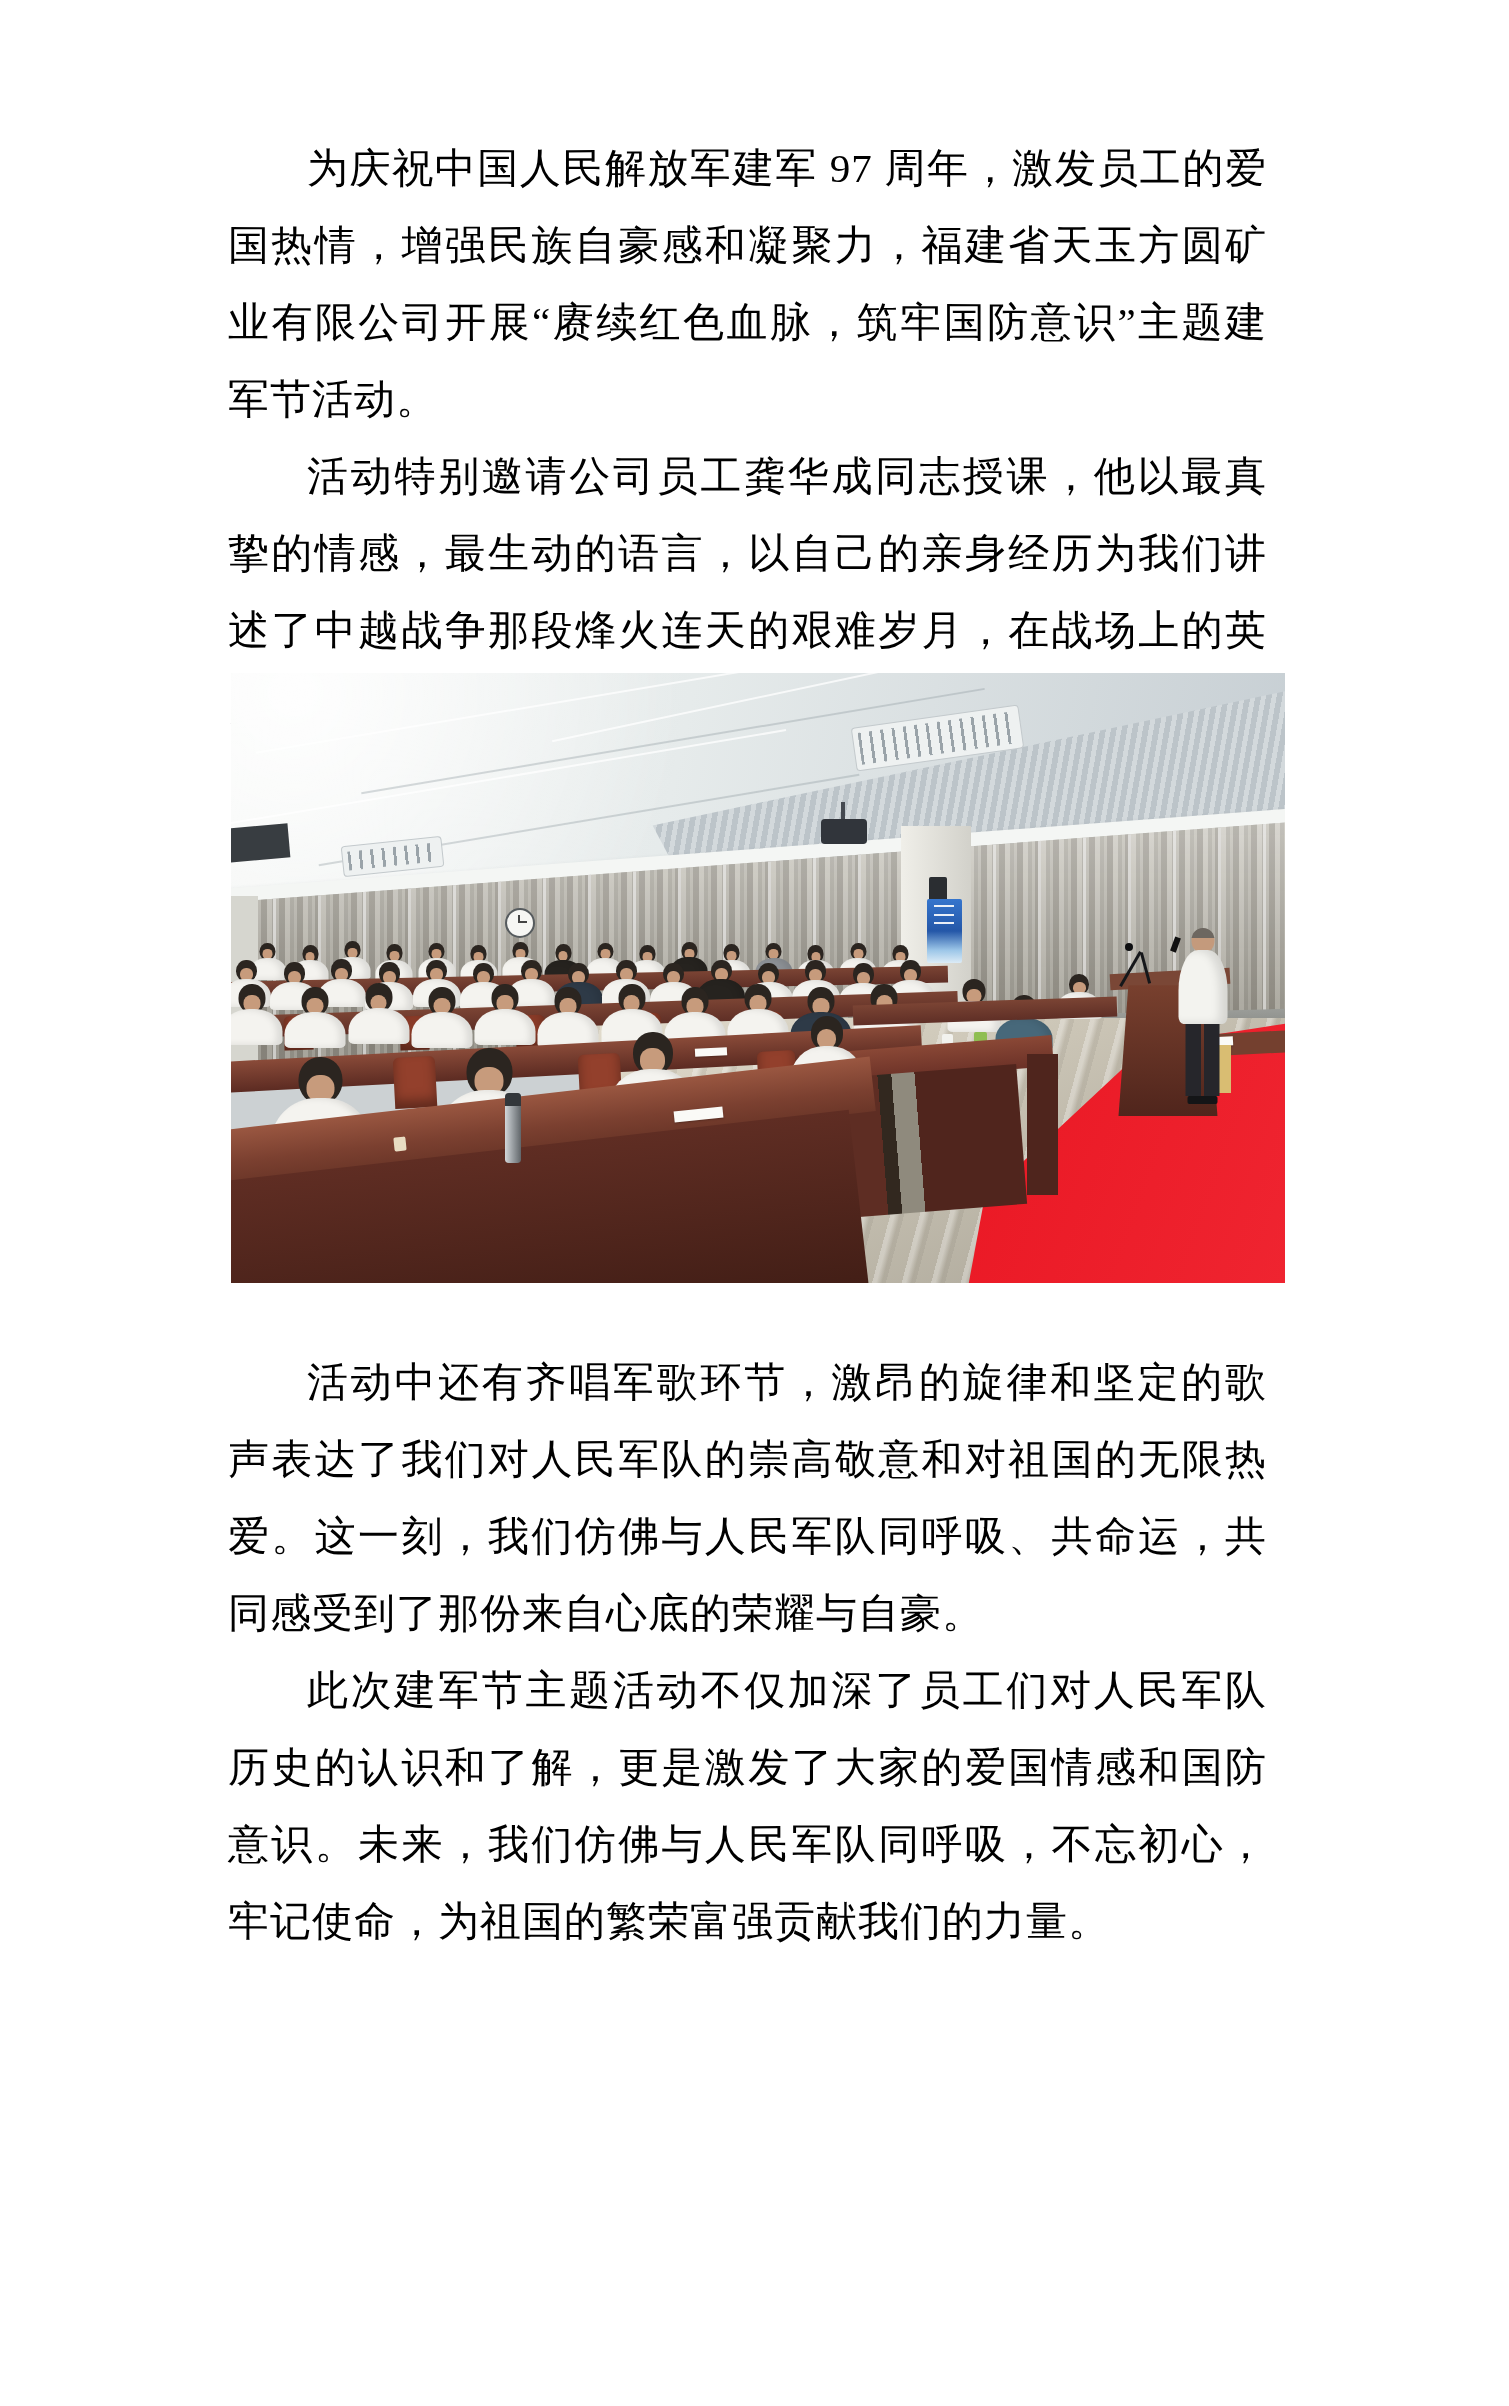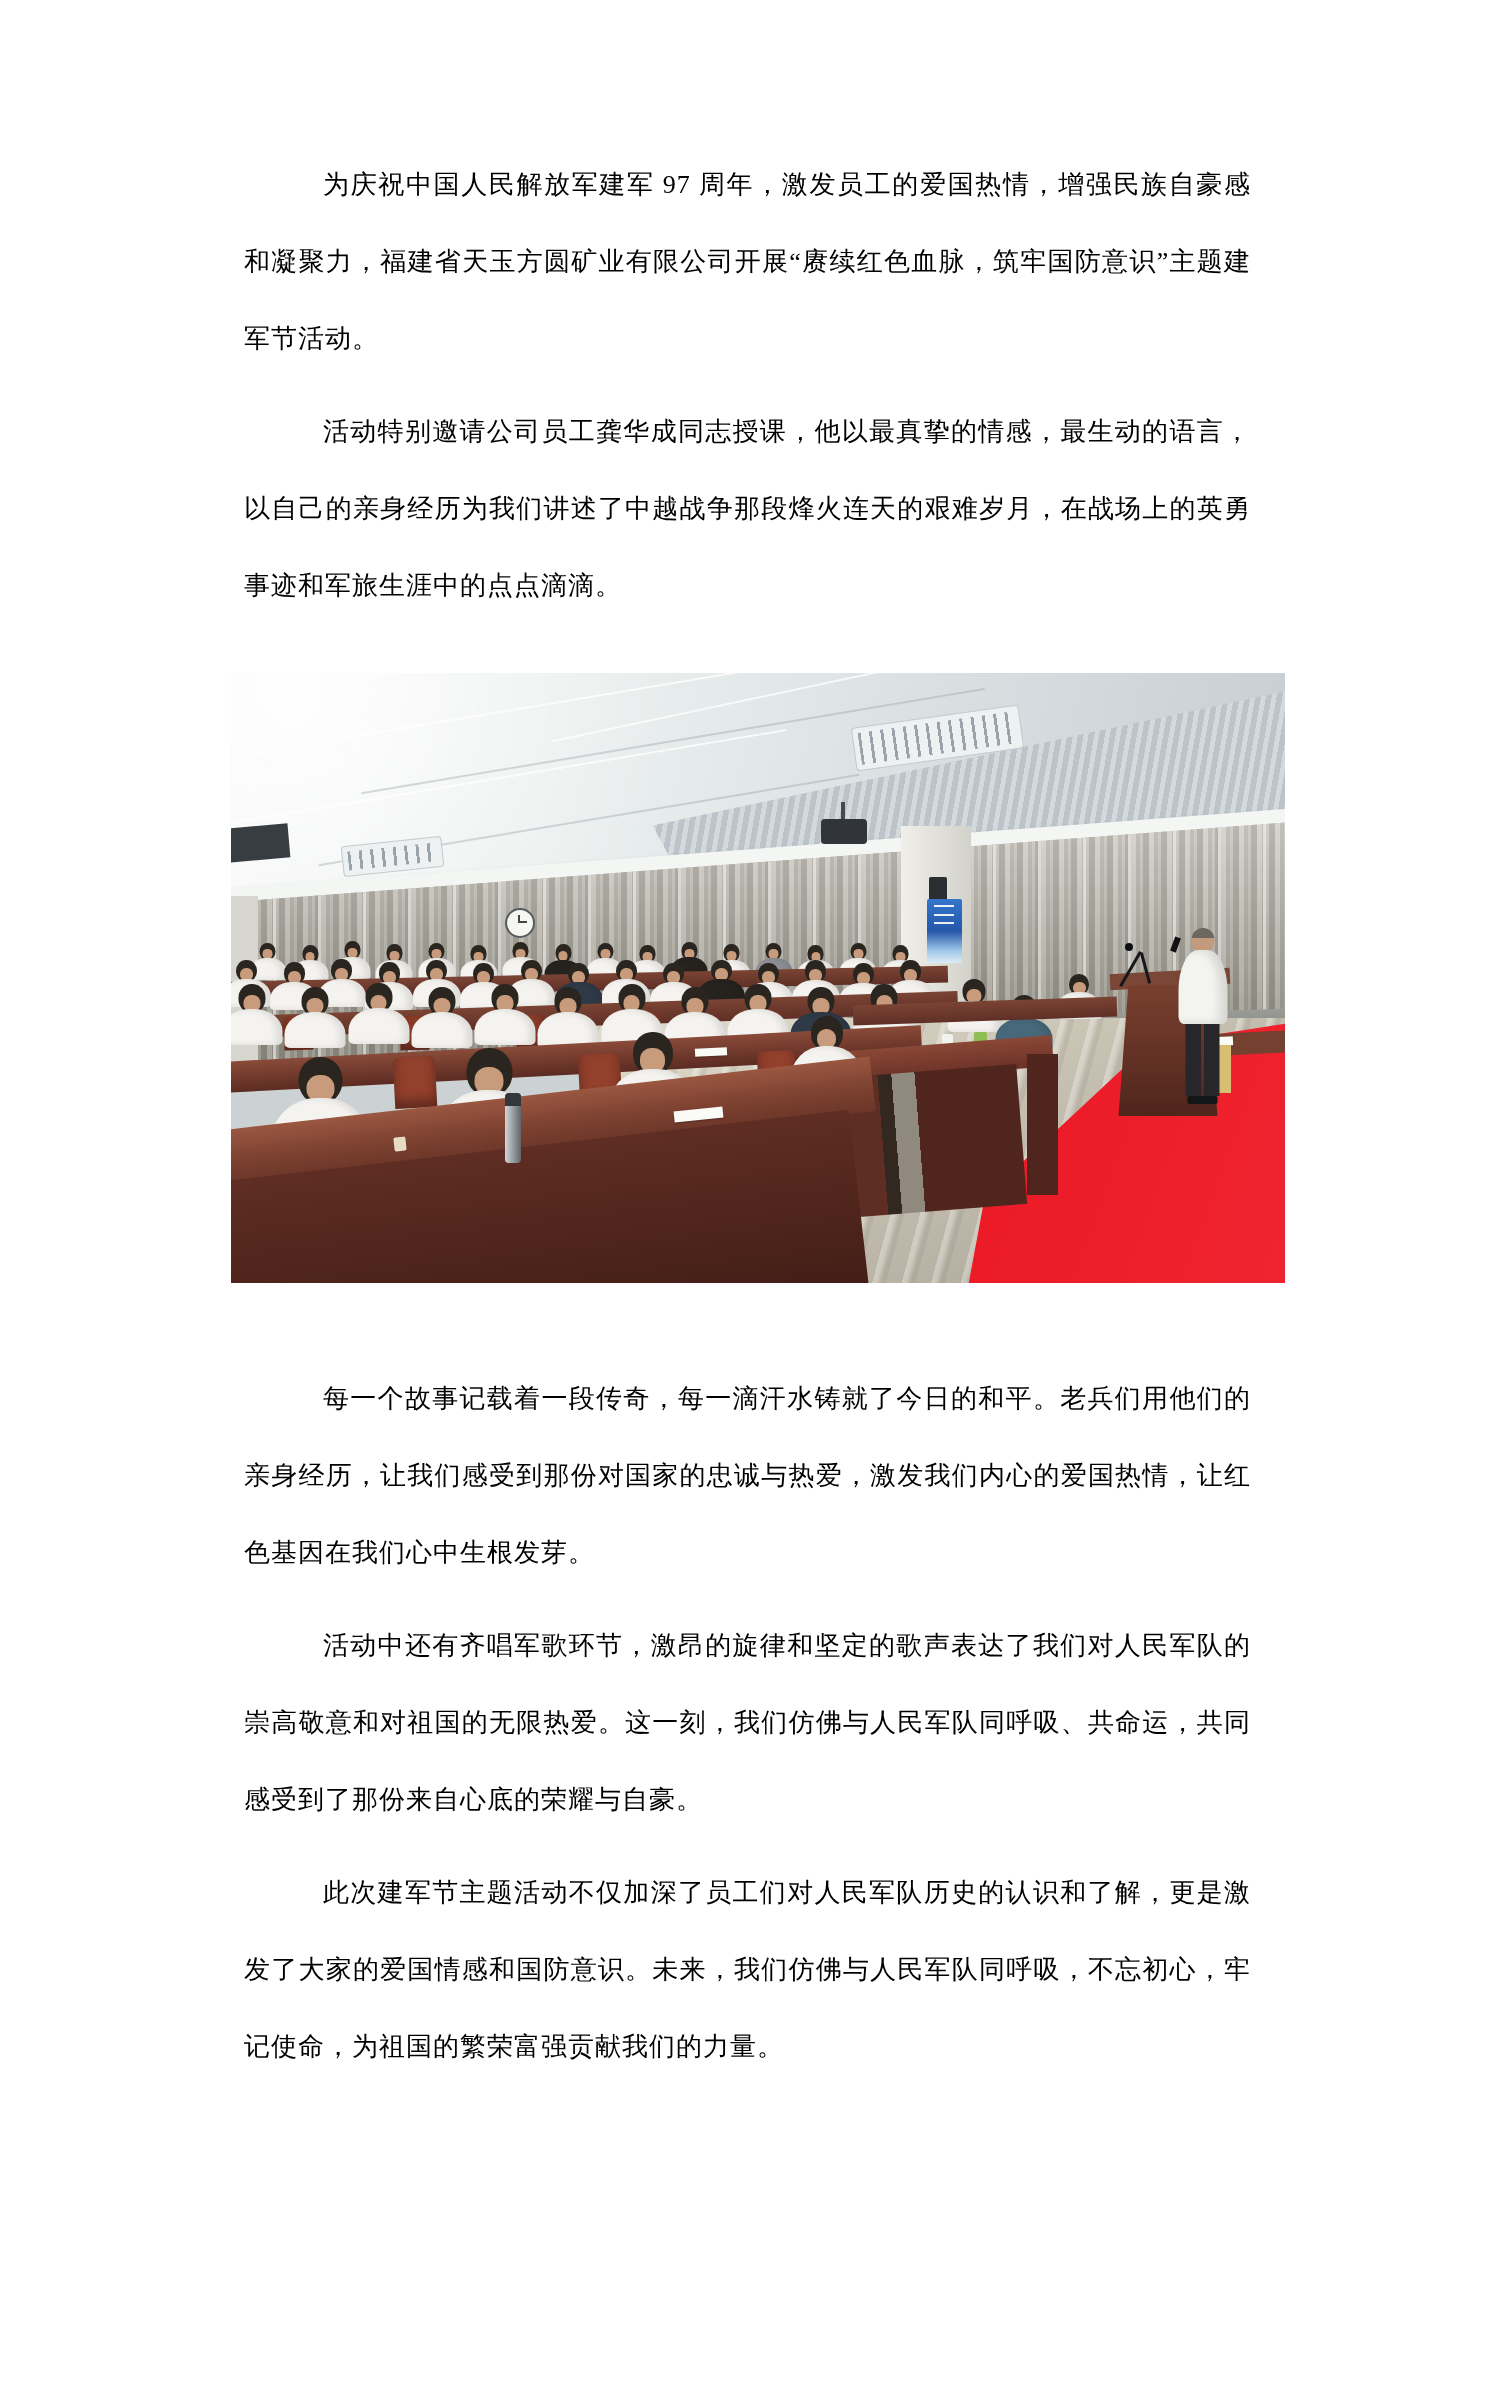--- a/index.html
+++ b/index.html
@@ -1,19 +1,19 @@
 <!DOCTYPE html>
 <html style="font-size:15px"><head>
 <meta charset="utf-8">
 <style>
   html,body{margin:0;padding:0;}
   body{width:1509px;height:2406px;background:#ffffff;position:relative;overflow:hidden;
        font-family:"Liberation Serif","DejaVu Serif",serif;}
   .doc{position:absolute;width:1039px;color:#000;}
-  .doc p{margin:16px;font-size:26px;line-height:77px;letter-spacing:1px;
+  .doc p{margin:0;font-size:41px;line-height:77px;letter-spacing:1px;
          text-align:justify;text-justify:inter-character;text-indent:79px;font-family:Liberation Serif, serif;}
   #doc-top{left:228px;top:130px;}
   #doc-bottom{left:228px;top:1344px;}
 
   
   .photo{position:absolute;left:231px;top:673px;width:1054px;height:610px;
          overflow:hidden;background:#ccd1d3;}
   .photo *{position:absolute;}
   .ceiling{left:0;top:0;width:100%;height:42%;
     background:
@@ -485,17 +485,16 @@
     <div class="o-head"></div>
     <div class="o-torso">
         <div class="o-mic"></div>
       </div>
     <div class="o-legs"></div>
     <div class="o-shoes"></div>
   </div>
 </div>
 
 <div class="doc" id="doc-bottom">
-  <p>每一个故事记载着一段传奇，每一滴汗水铸就了今日的和平。老兵们用他们的亲身经历，让我们感受到那份对国家的忠诚与热爱，激发我们内心的爱国热情，让红色基因在我们心中生根发芽。</p>
   <p>活动中还有齐唱军歌环节，激昂的旋律和坚定的歌声表达了我们对人民军队的崇高敬意和对祖国的无限热爱。这一刻，我们仿佛与人民军队同呼吸、共命运，共同感受到了那份来自心底的荣耀与自豪。</p>
   <p>此次建军节主题活动不仅加深了员工们对人民军队历史的认识和了解，更是激发了大家的爱国情感和国防意识。未来，我们仿佛与人民军队同呼吸，不忘初心，牢记使命，为祖国的繁荣富强贡献我们的力量。</p>
 </div>
 
 
 </body></html>

